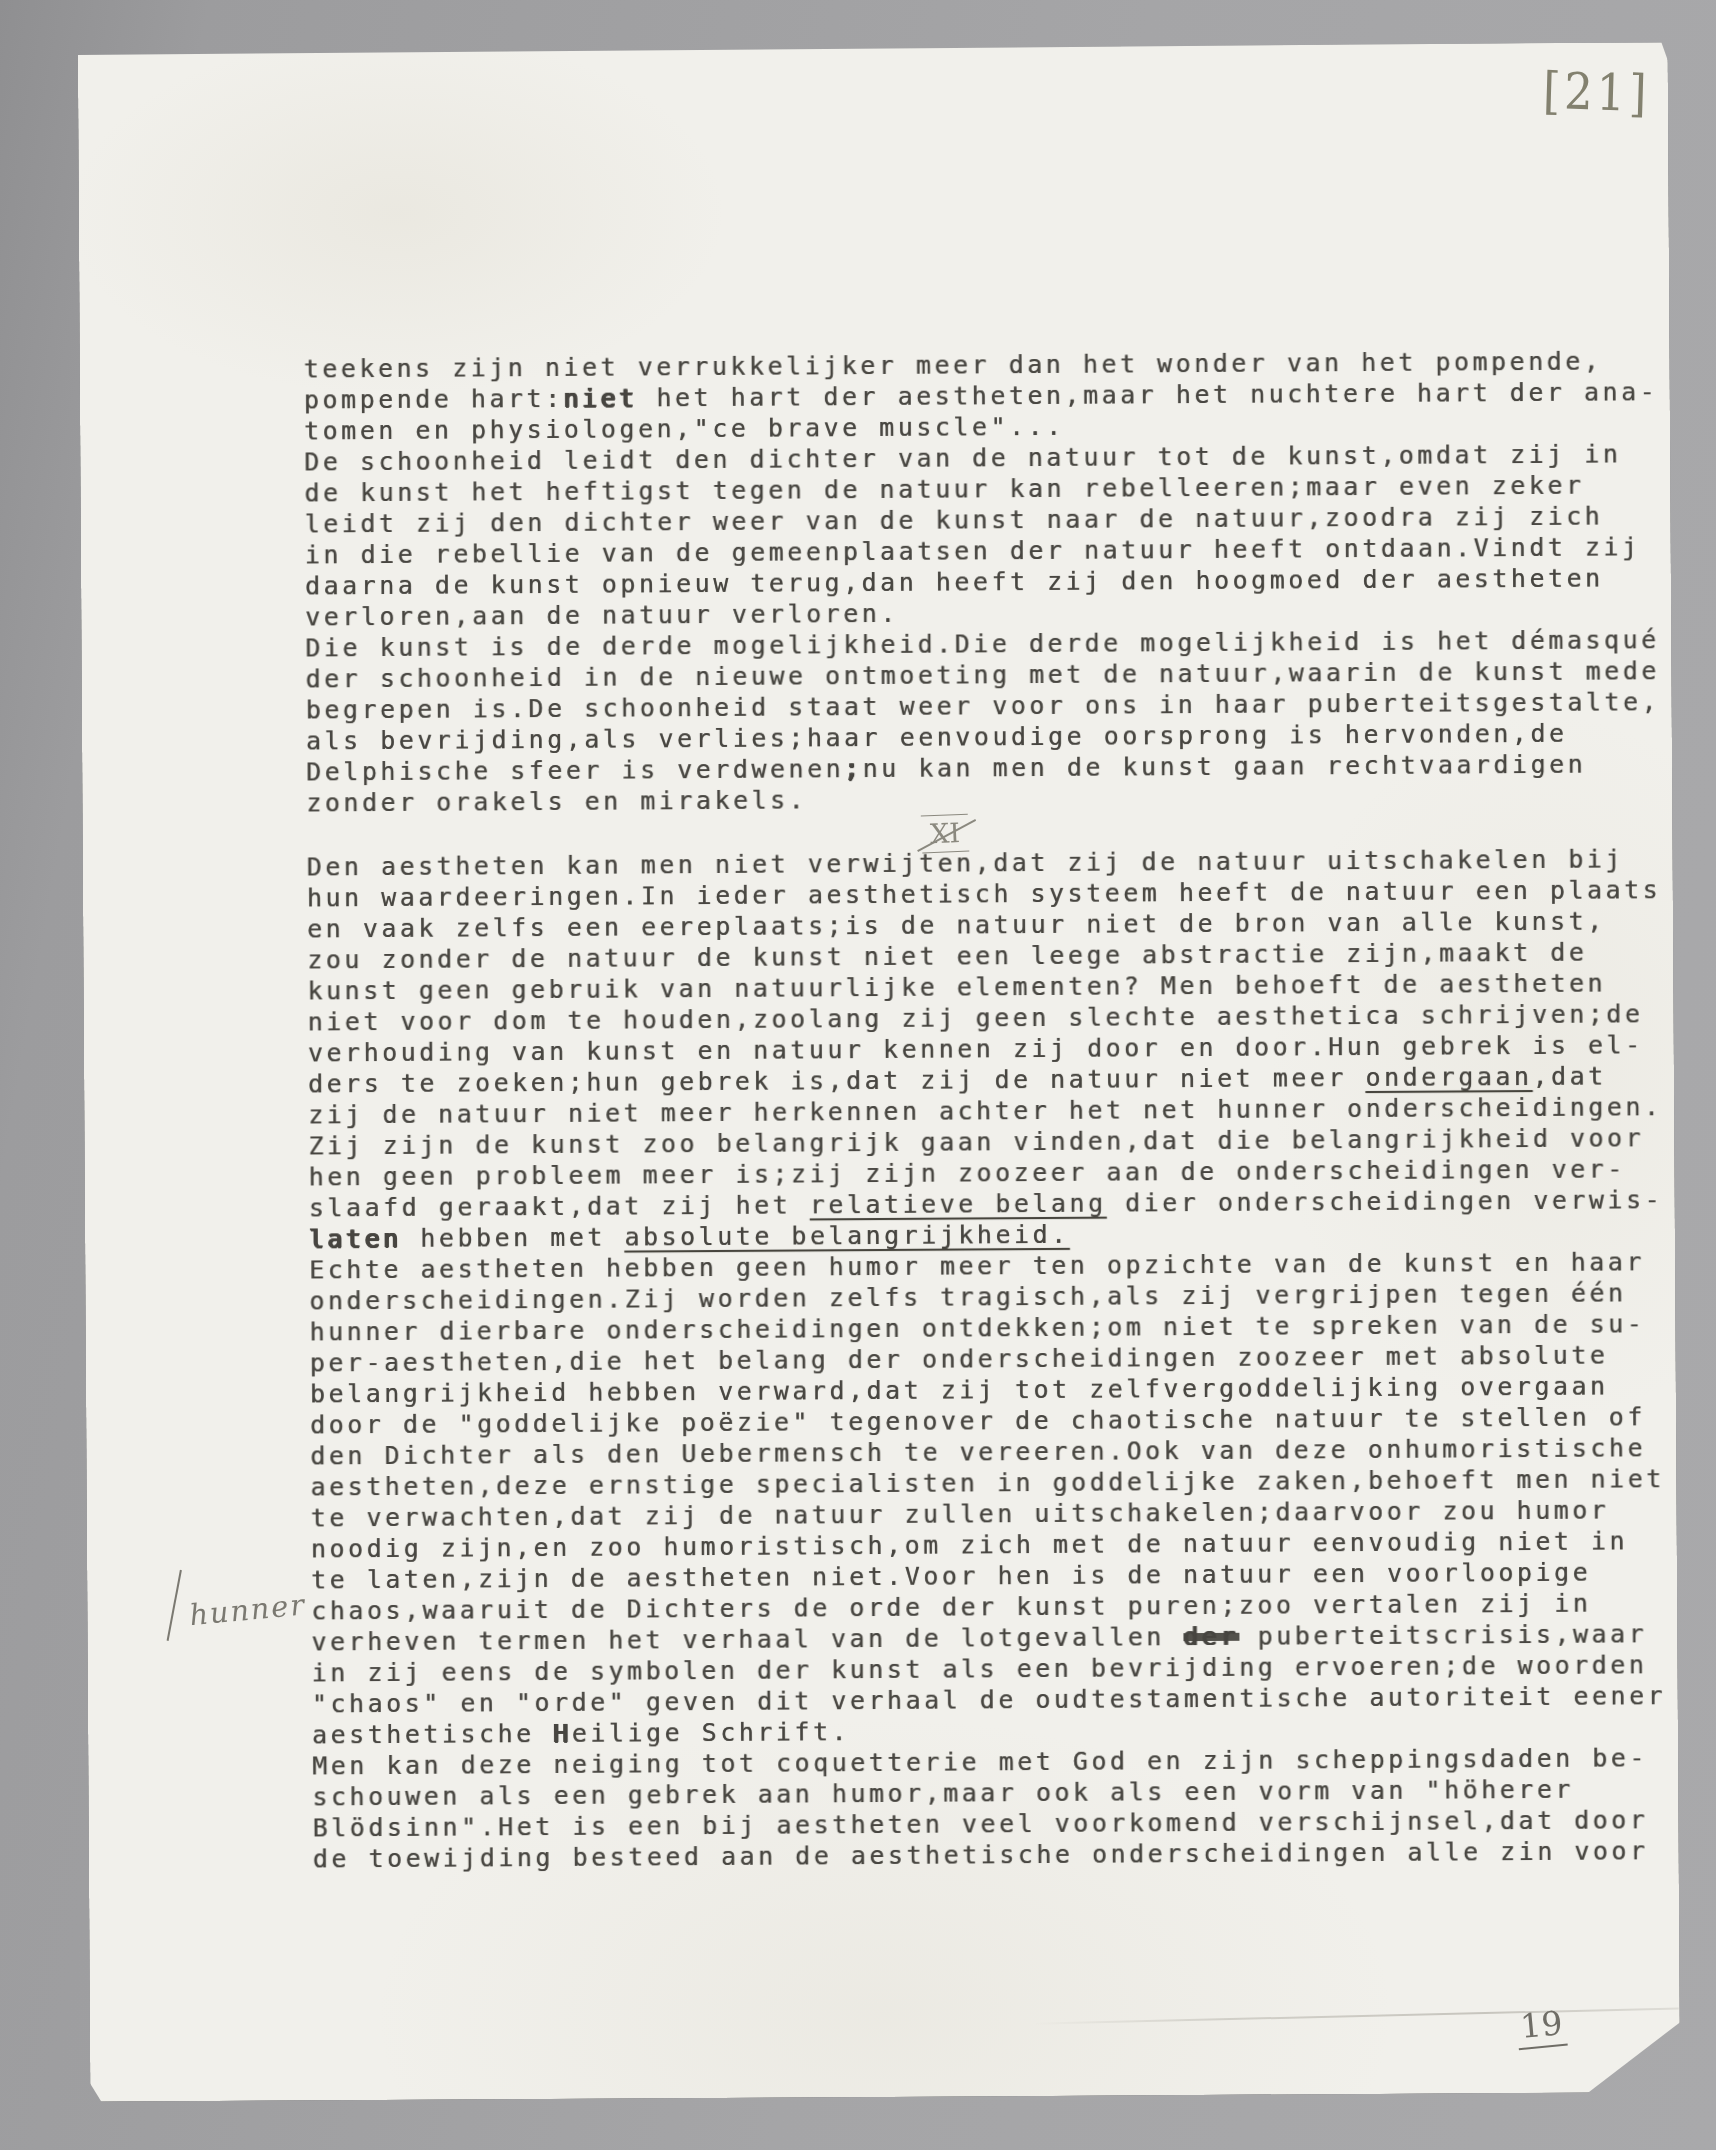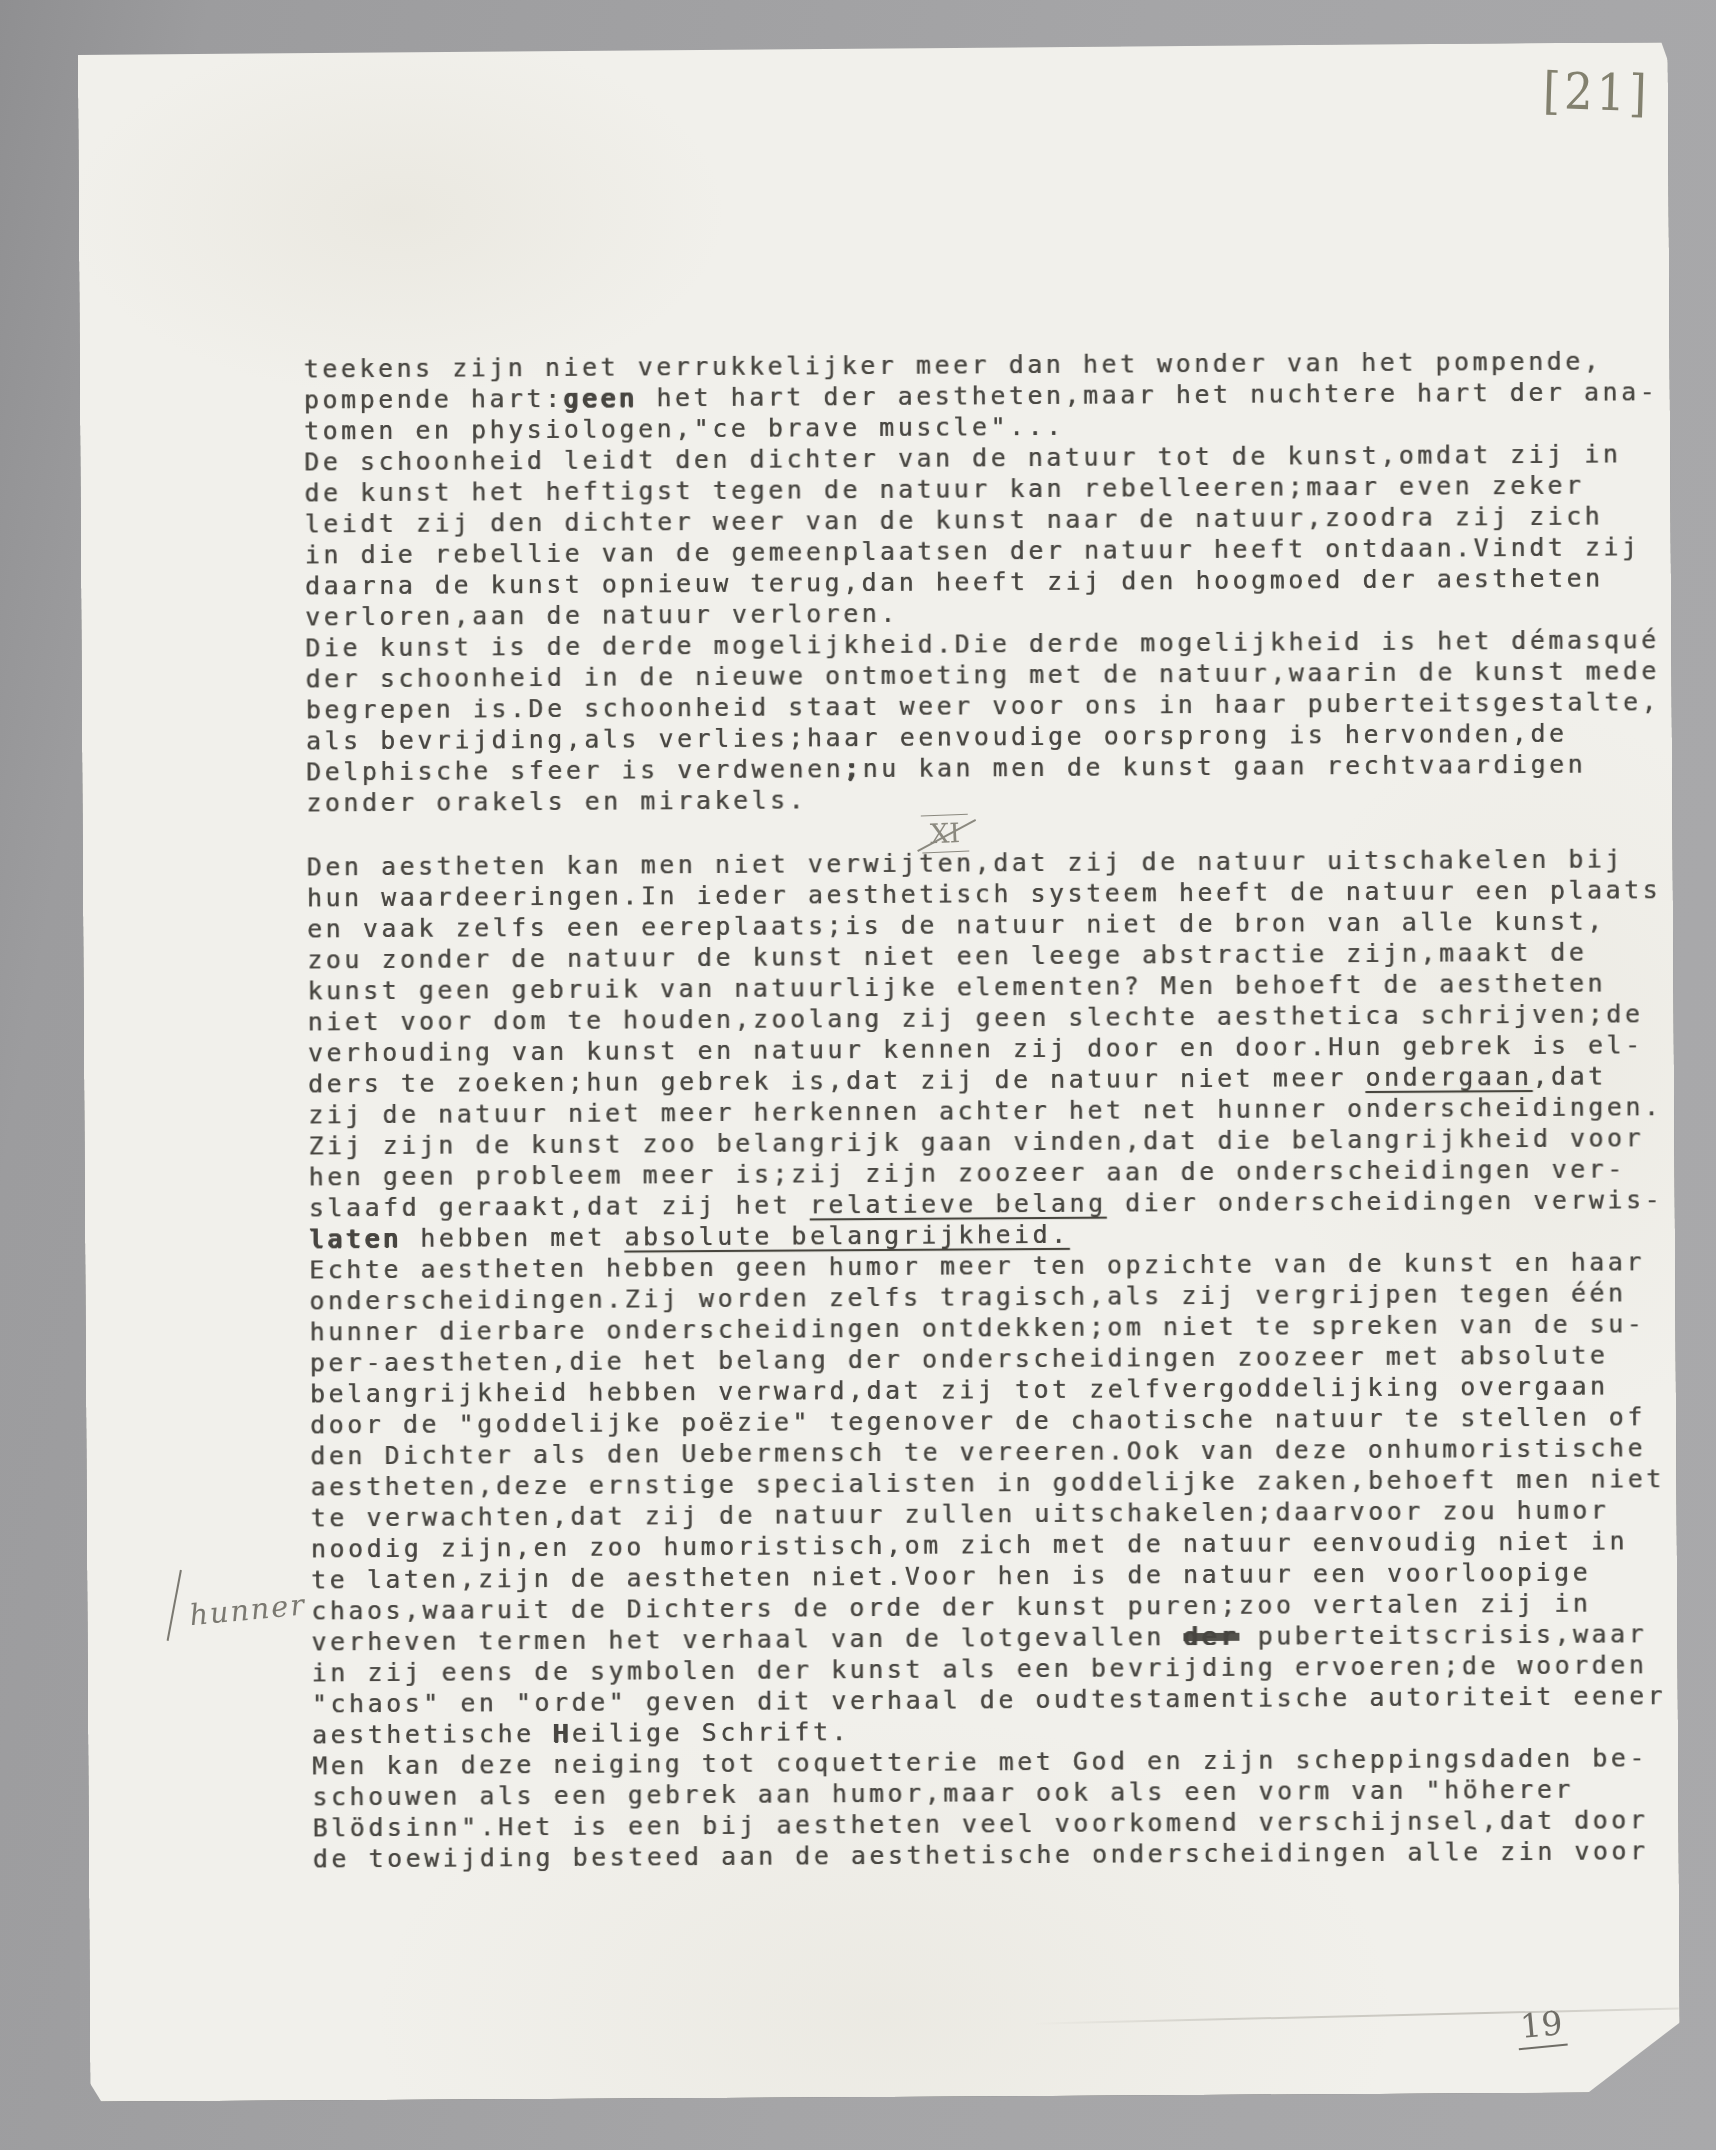--- a/index.html
+++ b/index.html
@@ -118,21 +118,21 @@
 </head>
 <body>
 
 <div class="paper">
 
   <span class="hand corner-label">[21]</span>
 
   <div class="typeblock">
     <div class="pblock">
         <div class="tline"><span>teekens zijn niet verrukkelijker meer dan het wonder van het pompende,</span></div>
-        <div class="tline"><span>pompende hart:</span><span class="seg-o">geen</span><span> het hart der aestheten,maar het nuchtere hart der ana-</span></div>
+        <div class="tline"><span>pompende hart:</span><span class="seg-o">niet</span><span> het hart der aestheten,maar het nuchtere hart der ana-</span></div>
         <div class="tline"><span>tomen en physiologen,"ce brave muscle"...</span></div>
         <div class="tline"><span>De schoonheid leidt den dichter van de natuur tot de kunst,omdat zij in</span></div>
         <div class="tline"><span>de kunst het heftigst tegen de natuur kan rebelleeren;maar even zeker</span></div>
         <div class="tline"><span>leidt zij den dichter weer van de kunst naar de natuur,zoodra zij zich</span></div>
         <div class="tline"><span>in die rebellie van de gemeenplaatsen der natuur heeft ontdaan.Vindt zij</span></div>
         <div class="tline"><span>daarna de kunst opnieuw terug,dan heeft zij den hoogmoed der aestheten</span></div>
         <div class="tline"><span>verloren,aan de natuur verloren.</span></div>
         <div class="tline"><span>Die kunst is de derde mogelijkheid.Die derde mogelijkheid is het démasqué</span></div>
         <div class="tline"><span>der schoonheid in de nieuwe ontmoeting met de natuur,waarin de kunst mede</span></div>
         <div class="tline"><span>begrepen is.De schoonheid staat weer voor ons in haar puberteitsgestalte,</span></div>

